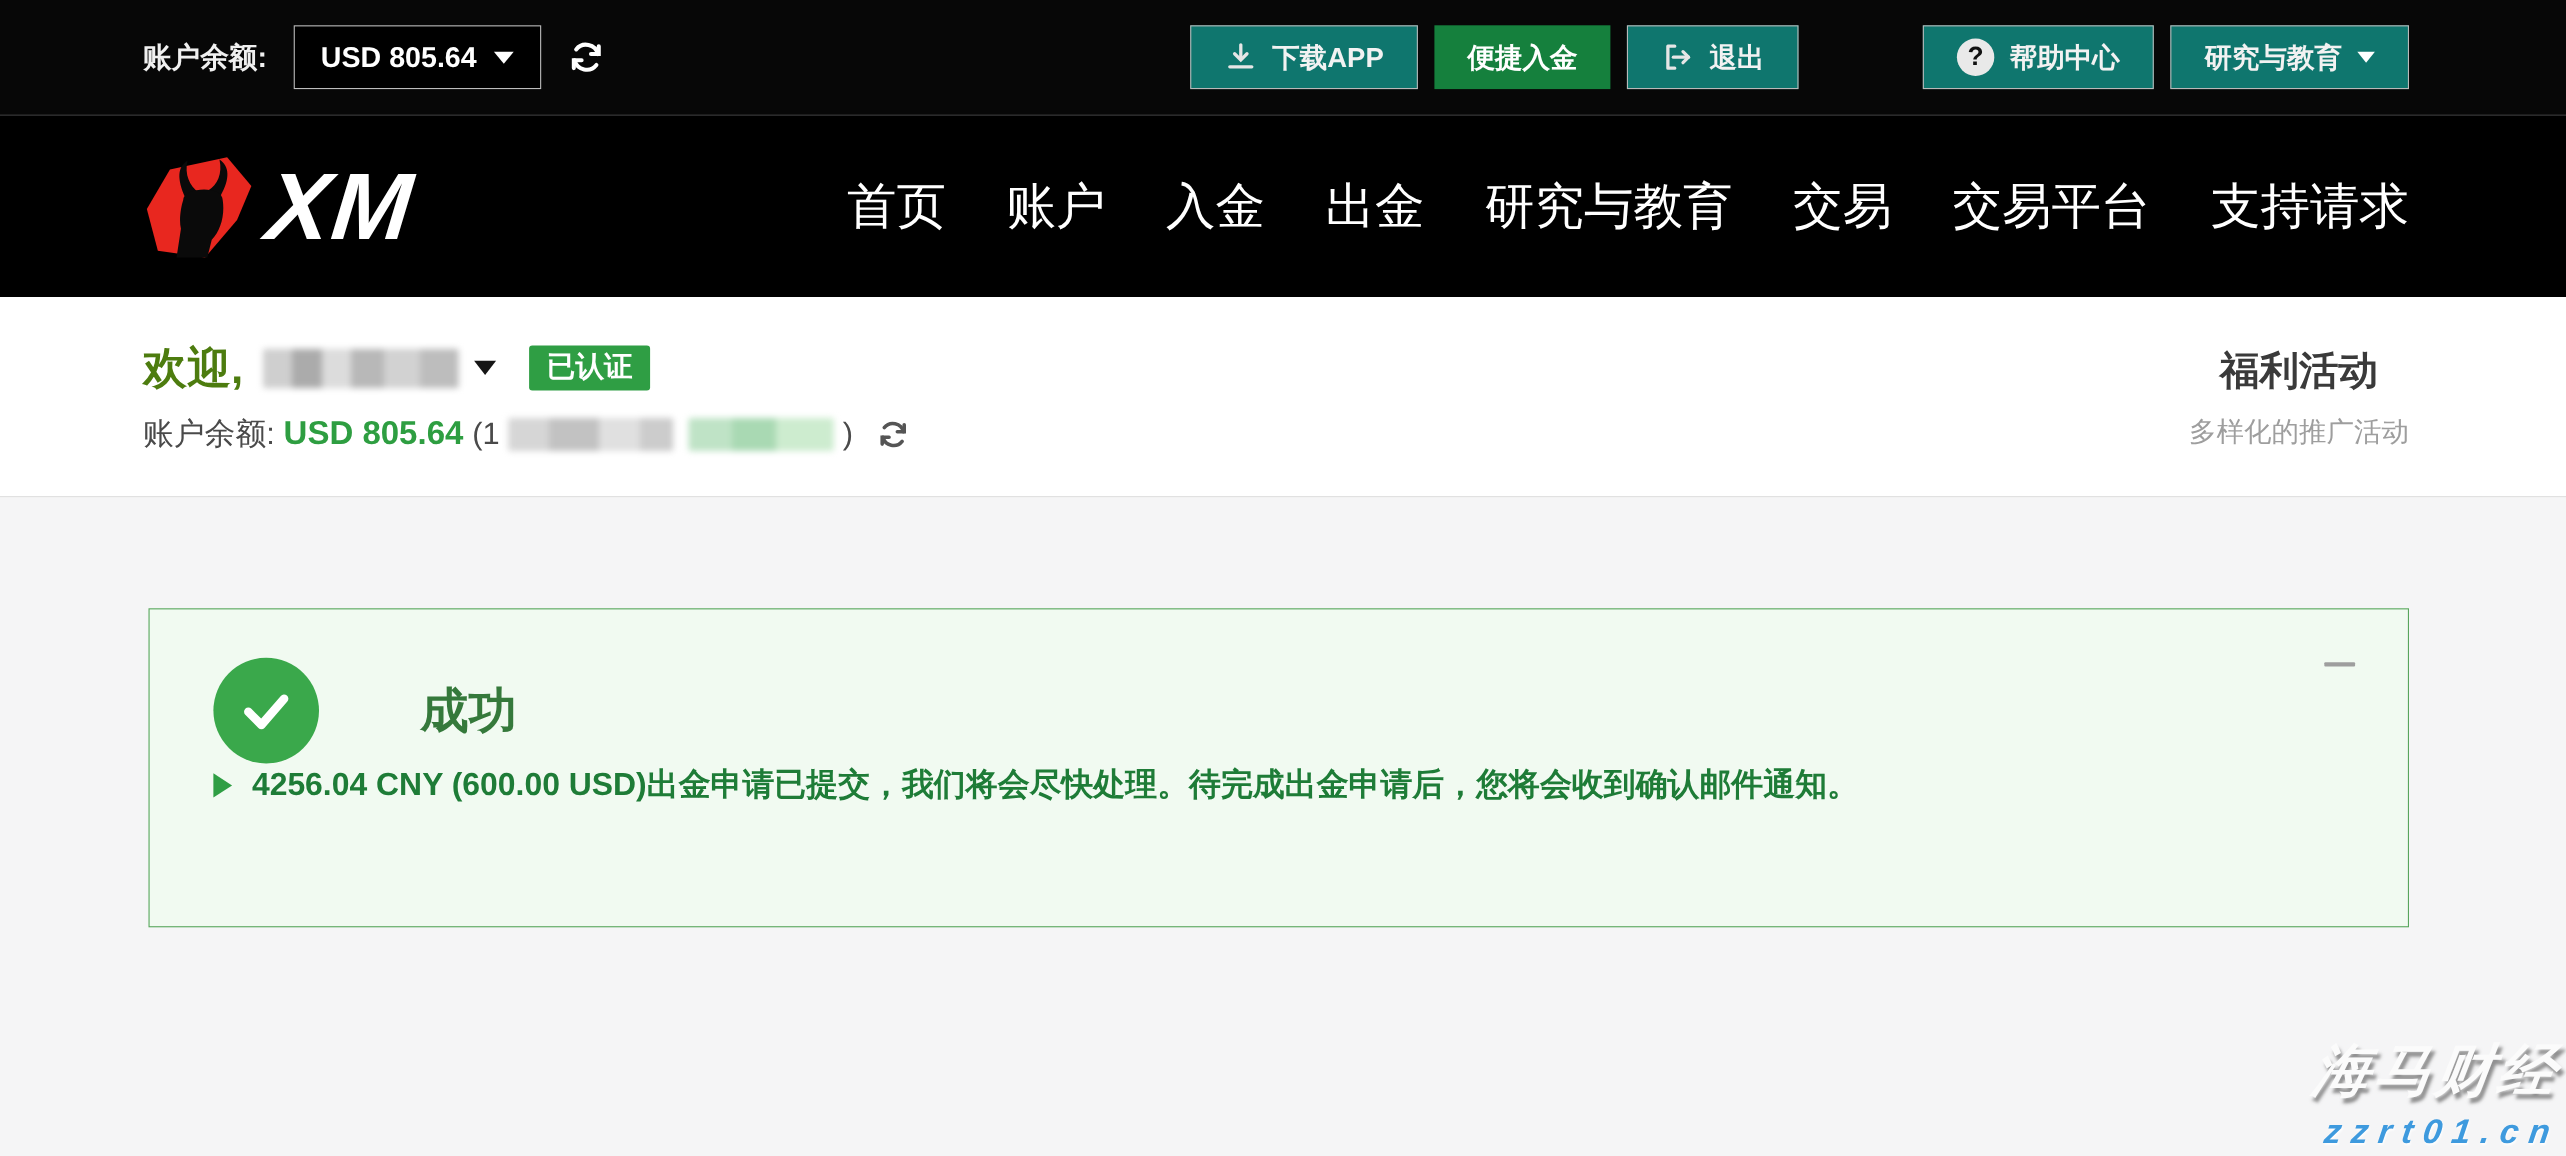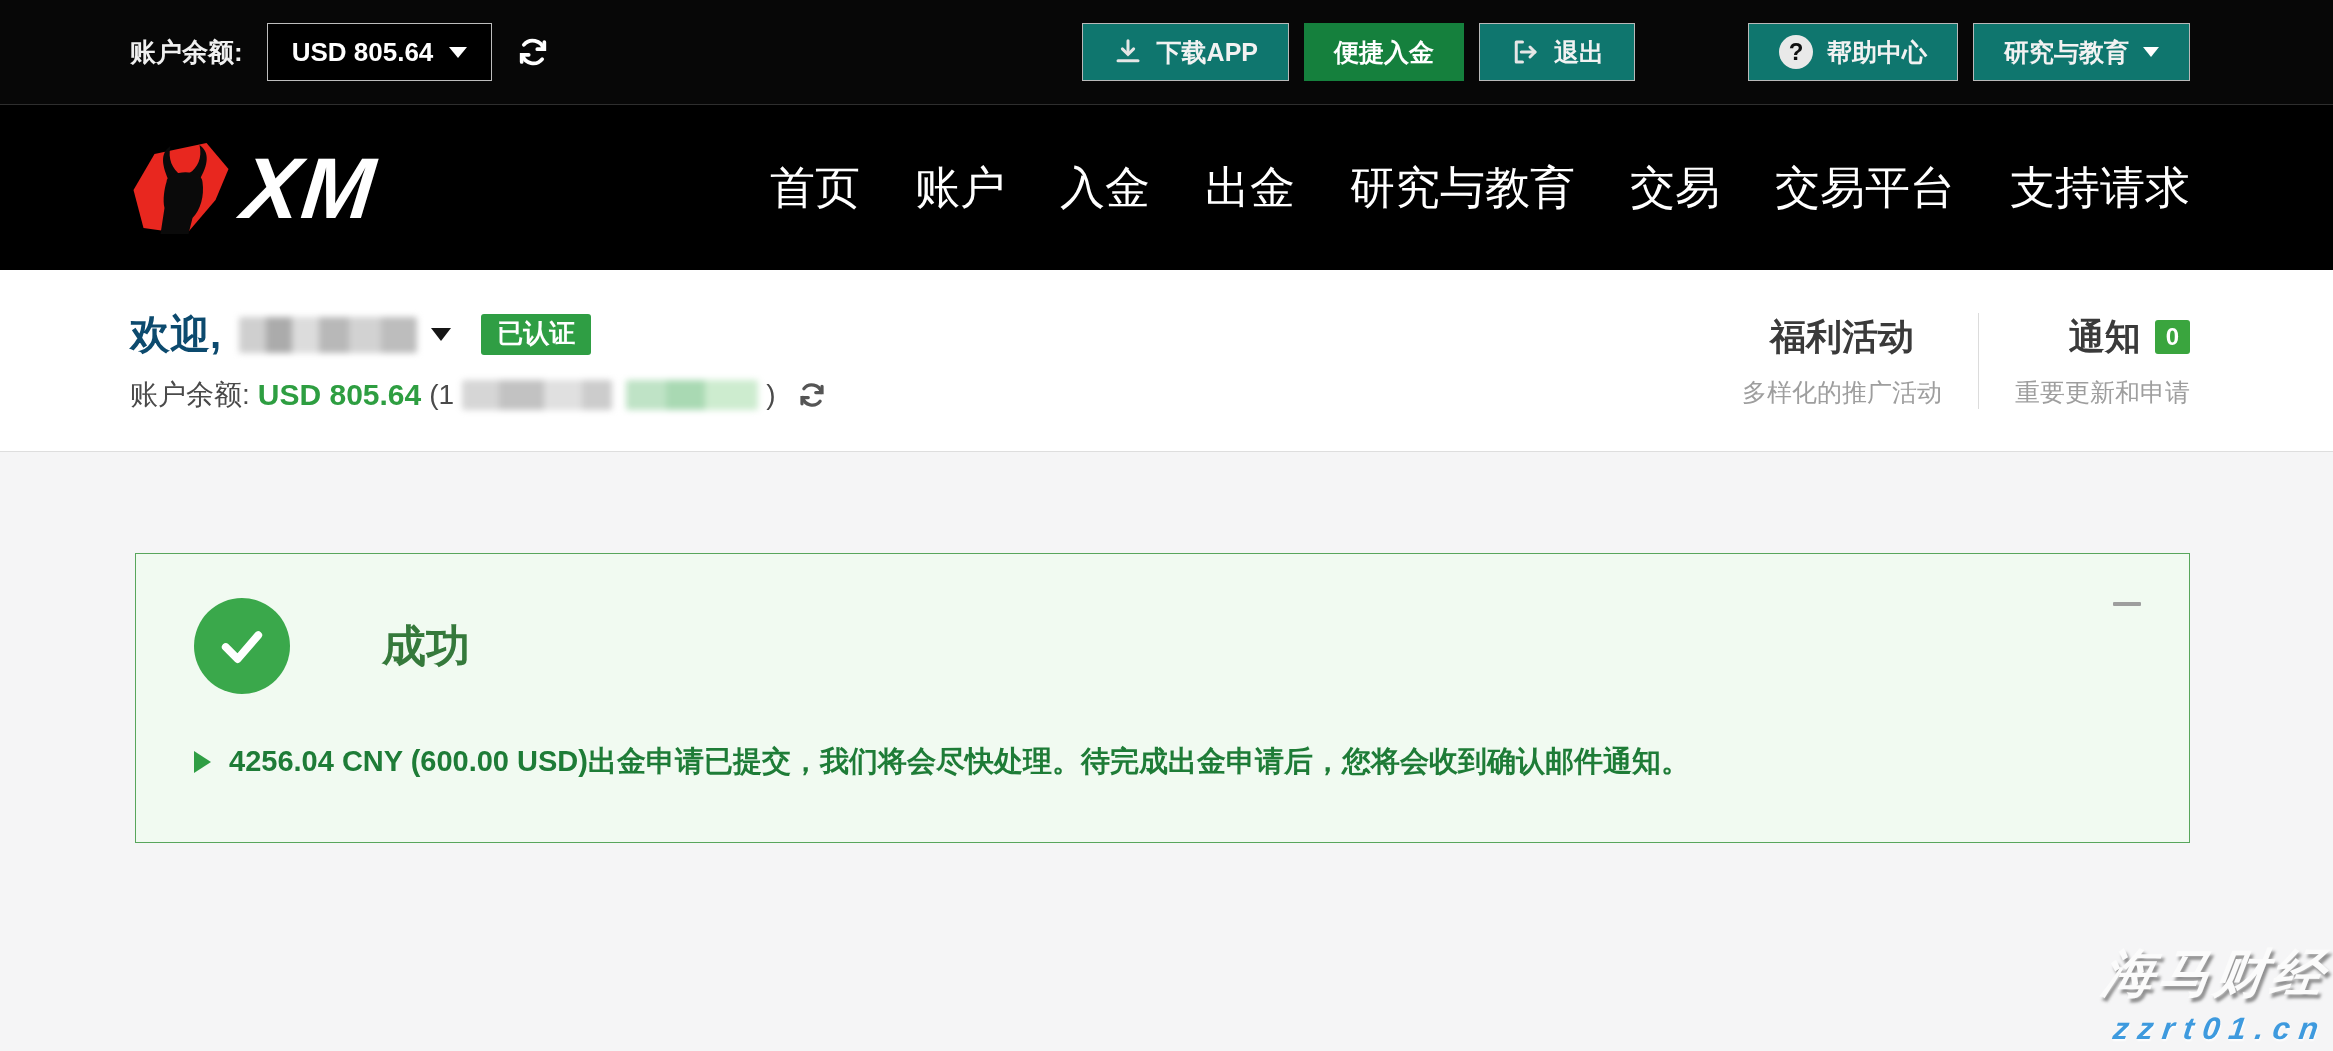--- a/index.html
+++ b/index.html
@@ -47,21 +47,21 @@
   .nav-items{ margin-left:auto; display:flex; align-items:center; gap:55px; list-style:none; }
   .nav-items li{ color:#fff; font-size:45px; font-weight:normal; white-space:nowrap; }
 
   
   .welcome{
     height:182px; background:#fff; border-bottom:1px solid #dedede;
     display:flex; align-items:center; padding:0 143px 0 130px;
   }
   .welcome-left{ display:flex; flex-direction:column; gap:14px; }
   .greet-row{ display:flex; align-items:center; }
-  .greet-text{ font-size:40px; font-weight:bold; color:#0c4a6e; }
+  .greet-text{ font-size:40px; font-weight:bold; color:#4d7c0f; }
   .blur-name{
     width:178px; height:36px; margin:0 14px 0 18px; border-radius:2px;
     background:
       linear-gradient(90deg,#cfcfcf 0 15%,#ababab 15% 30%,#dcdcdc 30% 45%,#b8b8b8 45% 62%,#d2d2d2 62% 80%,#bdbdbd 80% 100%),
       linear-gradient(0deg,#c6c6c6,#c6c6c6);
     filter:blur(3px);
   }
   .greet-caret{ width:0;height:0;border-left:10px solid transparent;border-right:10px solid transparent;border-top:13px solid #161616; }
   .verified-badge{
     margin-left:30px; background:#2f9e44; color:#fff; font-size:26px; font-weight:bold;
@@ -94,21 +94,21 @@
     background:#f1faf1; border:1px solid #58a65c; padding:44px 0 0 58px;
   }
   .collapse-minus{ position:absolute; top:48px; right:48px; width:28px; height:4px; background:#9e9e9e; border-radius:1px; }
   .success-head{ display:flex; align-items:center; }
   .check-circle{
     width:96px; height:96px; border-radius:50%; background:#3aa84b;
     display:flex; align-items:center; justify-content:center; flex:0 0 auto;
   }
   .check-circle svg{ width:52px; height:52px; }
   .success-title{ margin-left:92px; font-size:44px; font-weight:bold; color:#35793b; }
-  .success-msg-row{ margin-top:48px; display:flex; align-items:center; }
+  .success-msg-row{ display:flex; align-items:center; }
   .tri-bullet{ width:0; height:0; border-top:11px solid transparent; border-bottom:11px solid transparent; border-left:17px solid #2f9e44; flex:0 0 auto; }
   .success-msg{ margin-left:18px; font-size:29px; font-weight:bold; color:#1e7c37; }
 
   
   .watermark{ position:absolute; right:6px; bottom:4px; text-align:right; font-style:italic; pointer-events:none; }
   .wm-line1{ font-size:52px; font-weight:bold; color:#fbfbfb; letter-spacing:4px;
     text-shadow:3px 4px 3px rgba(60,60,60,.55); transform:skewX(-8deg); }
   .wm-line2{ font-size:31px; font-weight:bold; color:#3e9ade; letter-spacing:9px;
     text-shadow:1px 2px 2px rgba(255,255,255,.9); transform:skewX(-8deg); margin-top:2px; }
 </style>
@@ -214,27 +214,20 @@
     </div>
   </div>
 
   <div class="welcome-right">
     <div class="w-col center clickable">
       <div class="w-title-row">
           <span class="w-title">福利活动</span>
         </div>
       <div class="w-sub">多样化的推广活动</div>
     </div>
-    <div class="w-col clickable">
-      <div class="w-title-row">
-        <span class="w-title">通知</span>
-        <span class="notif-badge">0</span>
-      </div>
-      <div class="w-sub">重要更新和申请</div>
-    </div>
   </div>
 </section>
 
 <main class="content">
   <div class="success-box">
     <div class="collapse-minus clickable"></div>
     <div class="success-head">
       <div class="check-circle">
         <svg viewBox="0 0 24 24" fill="none" stroke="#ffffff" stroke-width="3.6" stroke-linecap="round" stroke-linejoin="round">
           <path d="M4.5 12.5 L10 18 L19.5 7"></path>

